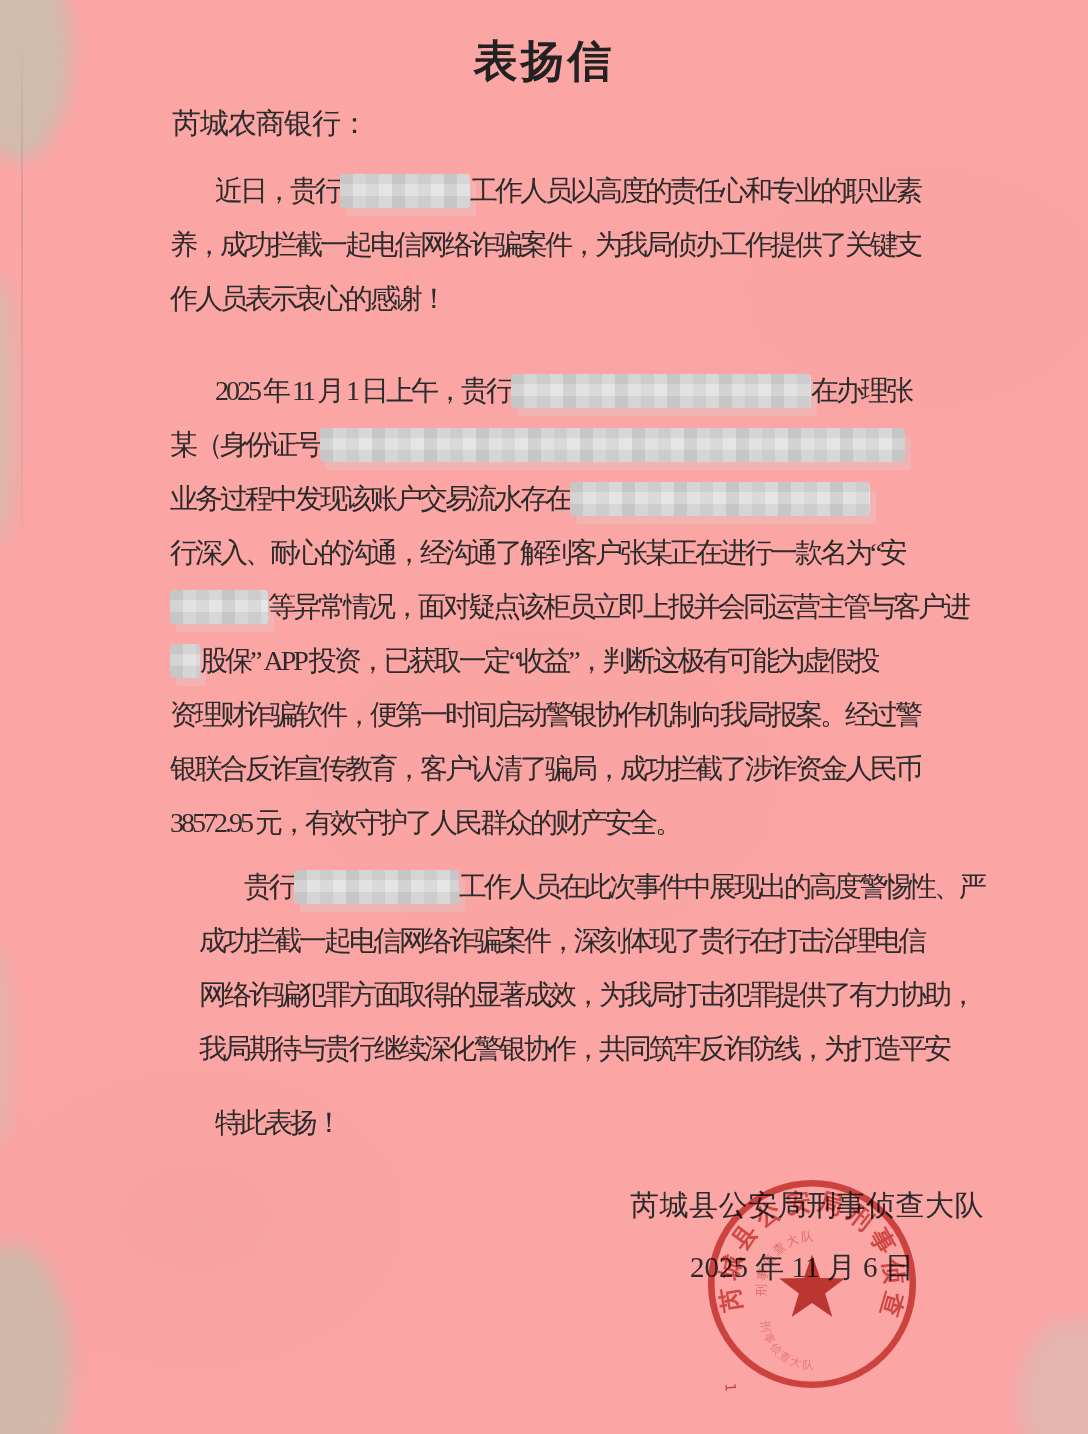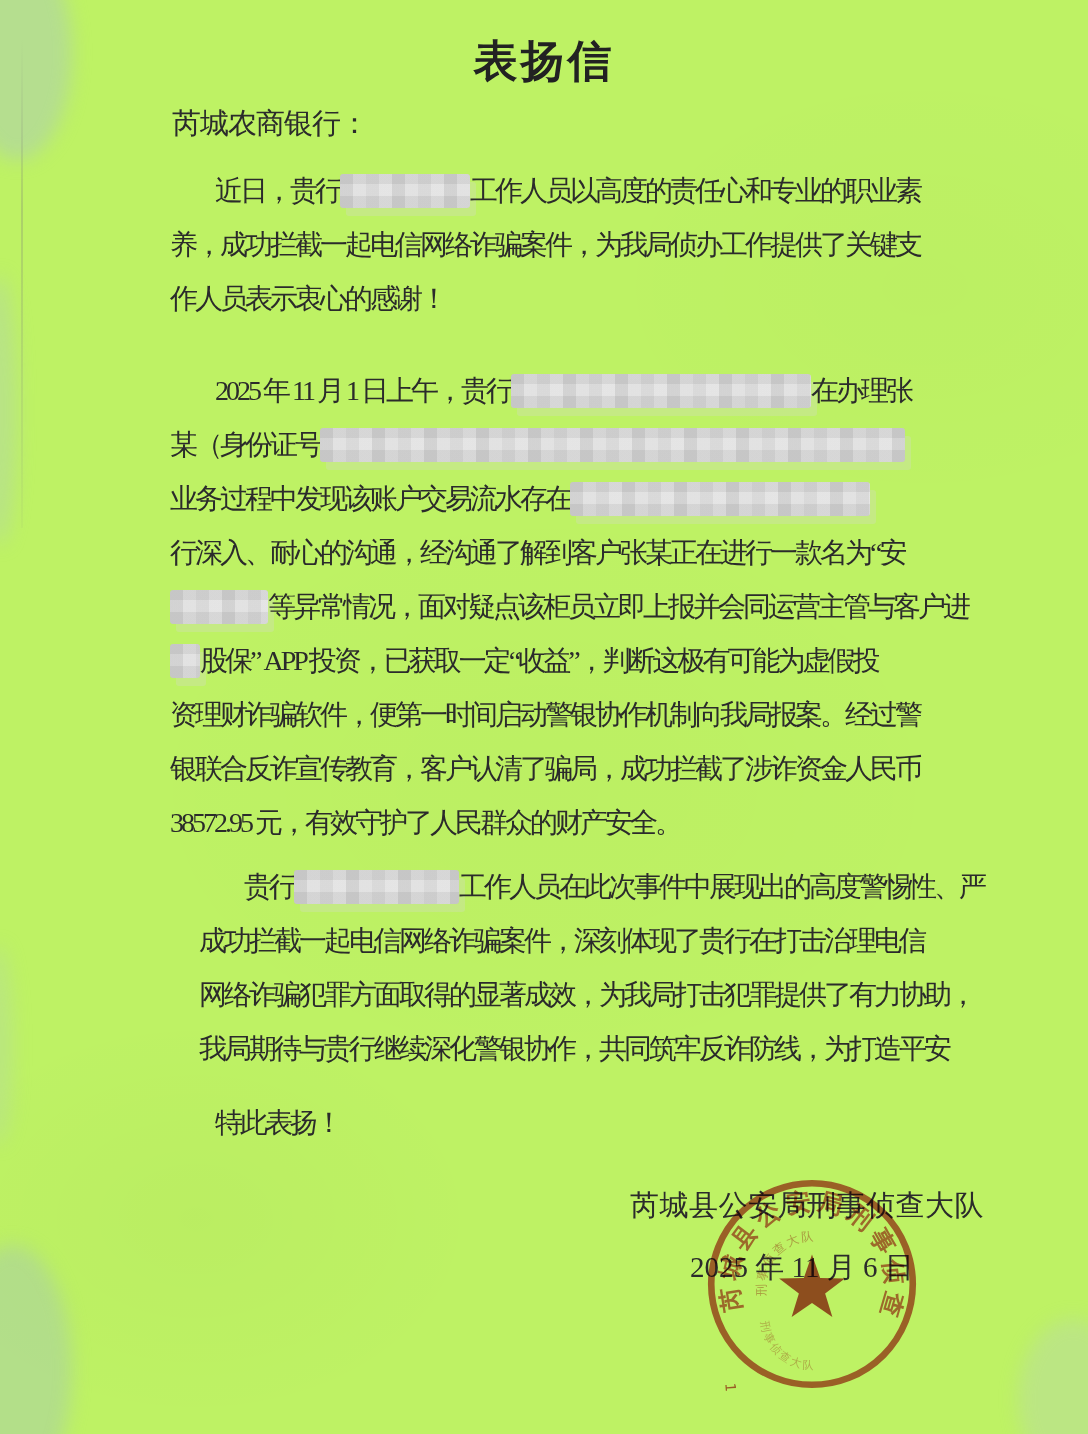--- a/index.html
+++ b/index.html
@@ -4,21 +4,21 @@
 <style>
   html,body{margin:0;padding:0;}
   body{
     width:1088px;height:1434px;
     background:#ffffff;
     font-family:"Liberation Serif","DejaVu Serif",serif;
     overflow:hidden;
   }
   .page{
     position:relative;width:1088px;height:1434px;
-    background:#bef264;
+    background:#fca5a5;
     overflow:hidden;
   }
   
   .page::before{
     content:"";position:absolute;inset:0;pointer-events:none;
     background:
       radial-gradient(420px 300px at 18% 85%, rgba(0,0,0,0.018), transparent 70%),
       radial-gradient(500px 340px at 85% 20%, rgba(0,0,0,0.012), transparent 70%),
       radial-gradient(600px 420px at 50% 55%, rgba(0,0,0,0.010), transparent 75%);
   }

